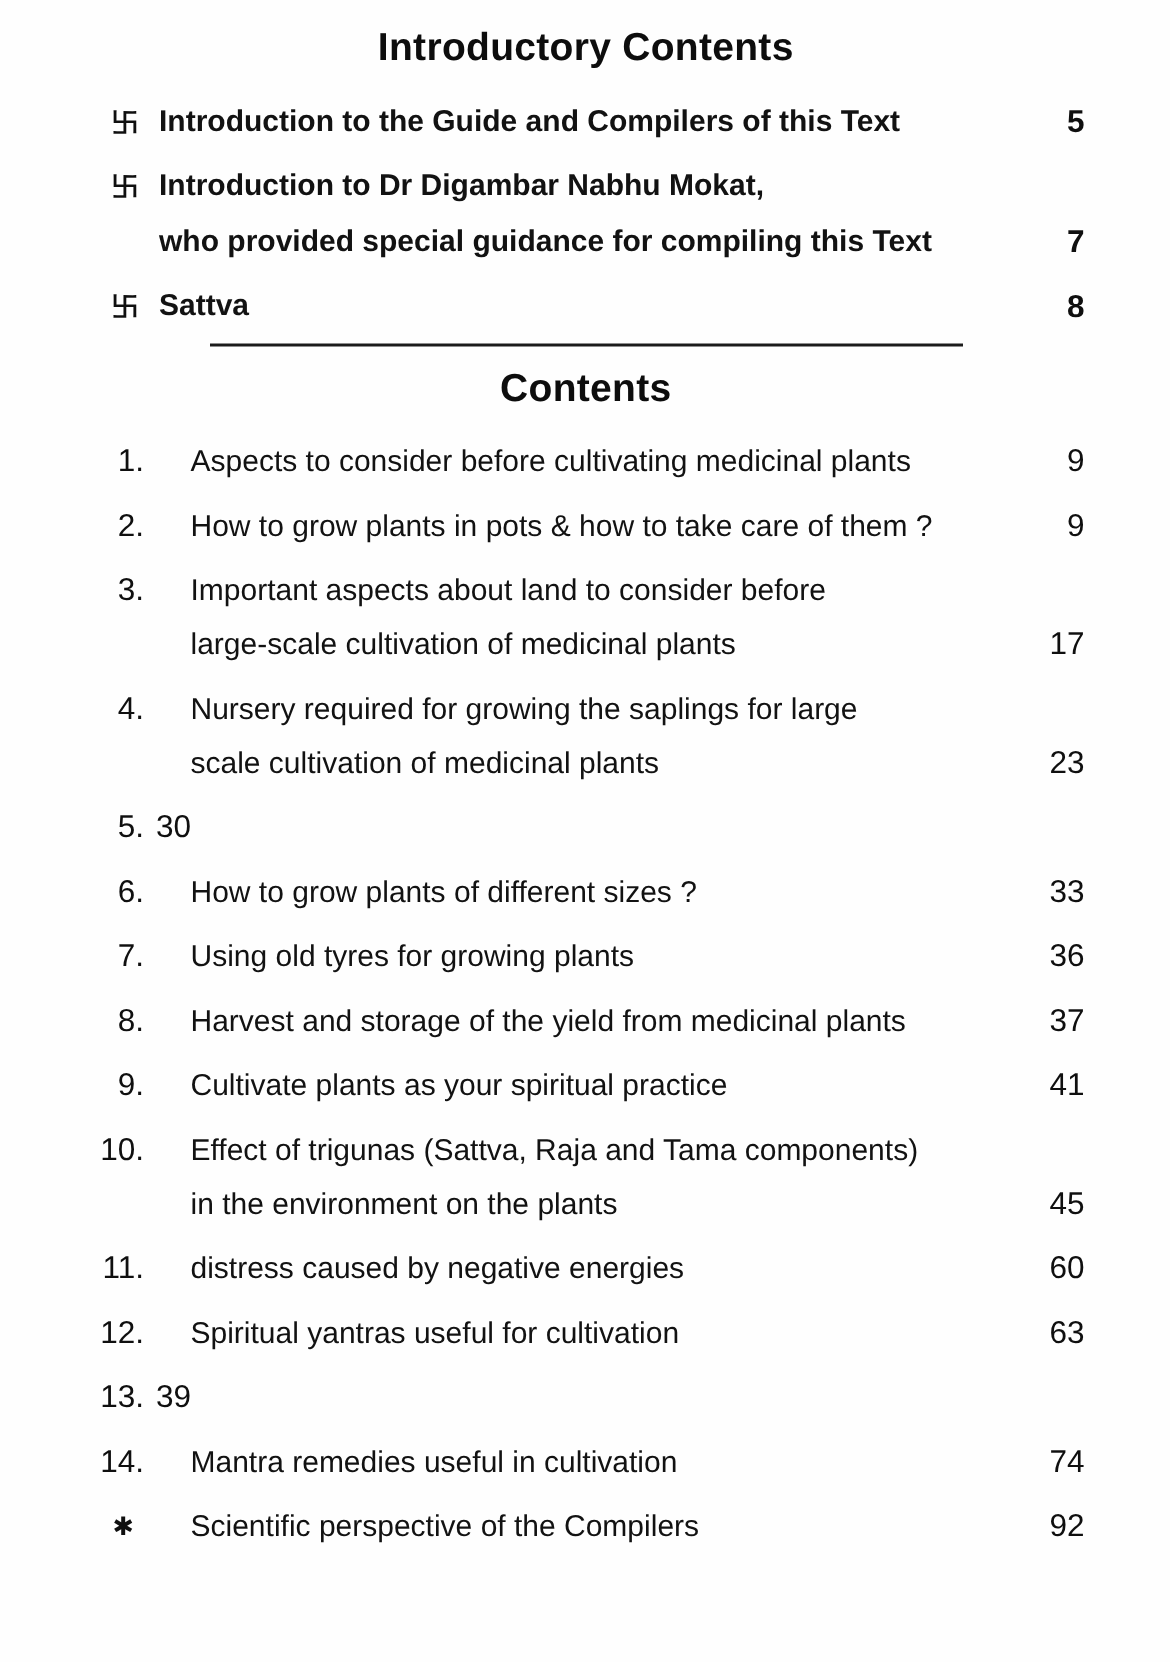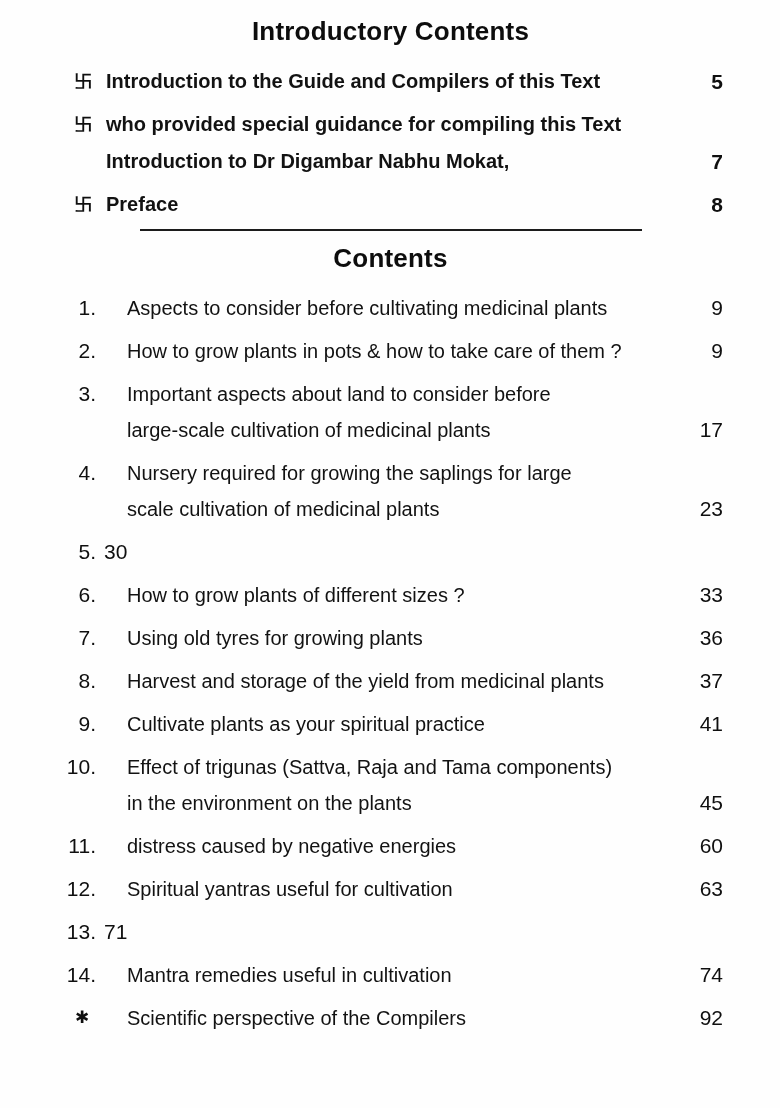--- a/index.html
+++ b/index.html
@@ -112,29 +112,29 @@
       <div class="toc-row">
         <div class="toc-marker symbol">卐</div>
         <div class="toc-text">
           <div class="toc-line">Introduction to the Guide and Compilers of this Text</div>
         </div>
         <div class="toc-page">5</div>
       </div>
       <div class="toc-row">
         <div class="toc-marker symbol">卐</div>
         <div class="toc-text">
+          <div class="toc-line">Introduction to Dr Digambar Nabhu Mokat,</div>
           <div class="toc-line">who provided special guidance for compiling this Text</div>
-          <div class="toc-line">Introduction to Dr Digambar Nabhu Mokat,</div>
         </div>
         <div class="toc-page">7</div>
       </div>
       <div class="toc-row">
         <div class="toc-marker symbol">卐</div>
         <div class="toc-text">
-          <div class="toc-line">Preface</div>
+          <div class="toc-line">Sattva</div>
         </div>
         <div class="toc-page">8</div>
       </div>
     </div>
 
   <hr class="divider">
 
   <h1 class="section-title contents-title">Contents</h1>
 
   <div class="toc-list contents" id="contents-list">
@@ -217,21 +217,21 @@
       </div>
       <div class="toc-row">
         <div class="toc-marker">12.</div>
         <div class="toc-text">
           <div class="toc-line">Spiritual yantras useful for cultivation</div>
         </div>
         <div class="toc-page">63</div>
       </div>
       <div class="toc-row">
         <div class="toc-marker">13.</div>
-        <div class="toc-page">71</div>
+        <div class="toc-page">39</div>
       </div>
       <div class="toc-row">
         <div class="toc-marker">14.</div>
         <div class="toc-text">
           <div class="toc-line">Mantra remedies useful in cultivation</div>
         </div>
         <div class="toc-page">74</div>
       </div>
       <div class="toc-row">
         <div class="toc-marker symbol">✱</div>

